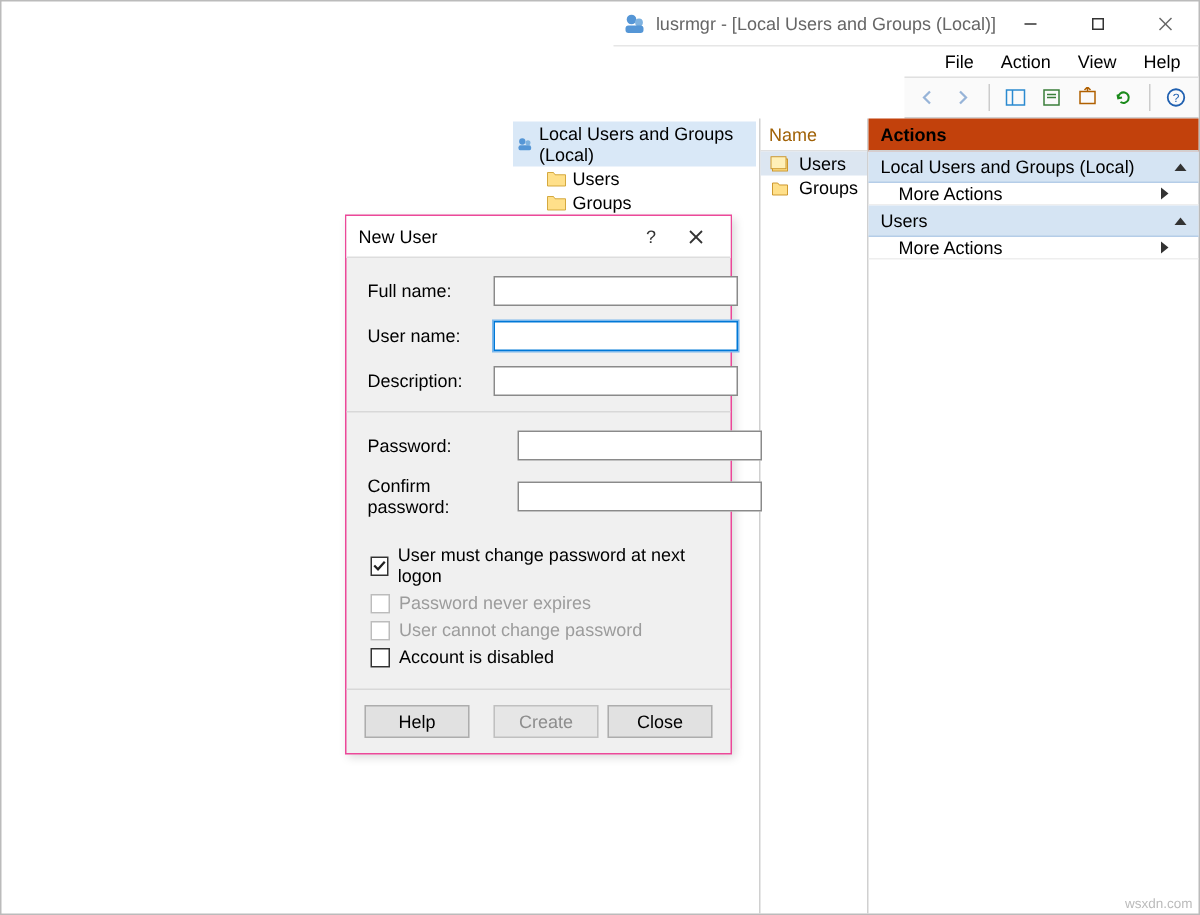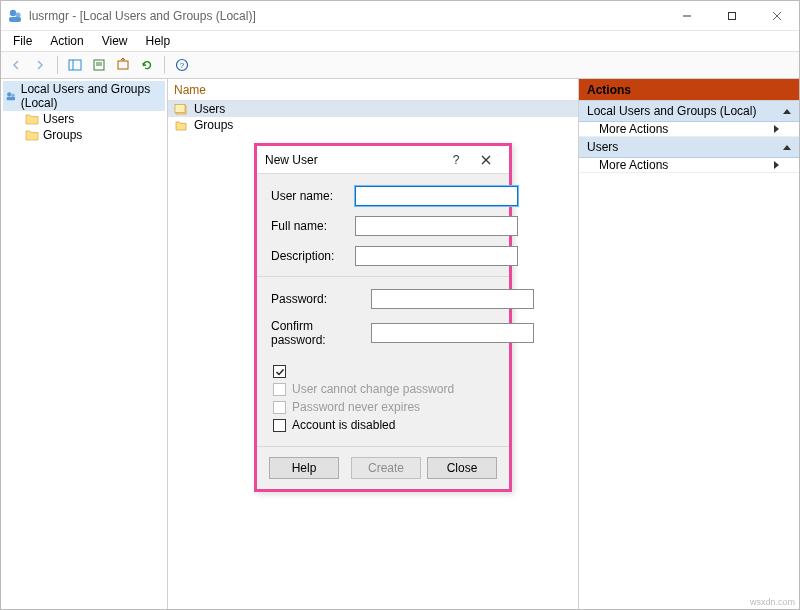--- a/index.html
+++ b/index.html
@@ -1,17 +1,17 @@
 <!DOCTYPE html>
 <html><head>
 <meta charset="utf-8">
 <style>
   * { box-sizing: border-box; }
   html, body { margin: 0; padding: 0; font-family: "Segoe UI", Tahoma, sans-serif; font-size: 12px; background: #fff; }
-  .app { width: 800px; height: 610px; border: 1px solid #bbb; display: flex; flex-direction: column; position: relative; }
+  .app { width: 800px; height: 610px; border: 1px solid #bbb; display: flex; flex-direction: column; position: relative; align-items: flex-end; }
 
   
   .titlebar { height: 30px; display: flex; align-items: center; border-bottom: 1px solid #e6e6e6; }
   .titlebar .app-icon { width: 16px; height: 16px; margin: 0 6px; }
   .titlebar .title-text { flex: 1; color: #666; font-size: 12px; }
   .window-controls { display: flex; }
   .wc-btn { width: 45px; height: 29px; display: flex; align-items: center; justify-content: center; color: #666; }
 
   
   .menubar { height: 20px; display: flex; align-items: center; padding: 0 4px; gap: 2px; }
@@ -39,21 +39,21 @@
   .li-icon { width: 14px; height: 14px; }
 
   .actions-pane { width: 220px; display: flex; flex-direction: column; }
   .actions-hdr { height: 22px; background: #c2410c; border-bottom: 1px solid #d0d0d0; padding: 0 8px; display: flex; align-items: center; font-weight: 600; }
   .actions-section { background: #d5e4f3; border-bottom: 1px solid #b5cde8; padding: 3px 8px; display: flex; align-items: center; justify-content: space-between; }
   .actions-entry { padding: 0 20px; display: flex; align-items: center; justify-content: space-between; border-bottom: 1px solid #eee; }
   .tri-right { width: 0; height: 0; border-top: 4px solid transparent; border-bottom: 4px solid transparent; border-left: 5px solid #333; }
   .tri-up { width: 0; height: 0; border-left: 4px solid transparent; border-right: 4px solid transparent; border-bottom: 5px solid #333; }
 
   
-  .dialog { position: absolute; left: 253px; top: 142px; width: 258px; background: #f0f0f0; border: 3px solid #ec4899; box-shadow: 2px 2px 6px rgba(0,0,0,0.15); }
+  .dialog { position: absolute; left: 229px; top: 142px; width: 258px; background: #f0f0f0; border: 1px solid #ec4899; box-shadow: 2px 2px 6px rgba(0,0,0,0.15); }
   .dlg-title { height: 28px; display: flex; align-items: center; padding: 0 8px; background: #fff; border-bottom: 1px solid #ddd; }
   .dlg-title-text { flex: 1; font-size: 12px; }
   .dlg-help-btn, .dlg-close-btn { width: 30px; height: 22px; display: flex; align-items: center; justify-content: center; color: #333; }
   .dlg-body { padding: 12px 14px 10px 14px; }
   .form-row { display: flex; align-items: center; margin-bottom: 10px; }
   .form-row label { width: 84px; flex-shrink: 0; }
   .form-row.pw label { width: 100px; }
   .form-input { flex: 1; height: 20px; border: 1px solid #8a8a8a; padding: 1px 3px; font-family: inherit; font-size: 12px; }
   .form-input.focused { border: 1px solid #0078d7; box-shadow: 0 0 0 1px #7cb8ec; }
   .row-group-sep { height: 1px; background: #d8d8d8; margin: 4px -14px 12px -14px; }
@@ -225,26 +225,26 @@
       <div class="dlg-help-btn">?</div>
       <div class="dlg-close-btn">
           <svg width="10" height="10" viewBox="0 0 10 10">
             <line x1="1" y1="1" x2="9" y2="9" stroke="currentColor" stroke-width="1.2"></line>
             <line x1="9" y1="1" x2="1" y2="9" stroke="currentColor" stroke-width="1.2"></line>
           </svg>
         </div>
     </div>
     <div class="dlg-body">
       <div class="form-row">
+        <label>Full name:</label>
+        <input class="form-input" value="" style="">
+      </div>
+      <div class="form-row">
         <label>User name:</label>
         <input class="form-input focused" value="" style="">
-      </div>
-      <div class="form-row">
-        <label>Full name:</label>
-        <input class="form-input" value="" style="">
       </div>
       <div class="form-row">
         <label>Description:</label>
         <input class="form-input" value="" style="">
       </div>
       <div class="row-group-sep"></div>
       <div class="form-row pw">
         <label>Password:</label>
         <input type="password" class="form-input" value="" style="">
       </div>
@@ -252,28 +252,29 @@
         <label>Confirm password:</label>
         <input type="password" class="form-input" value="" style="">
       </div>
       <div style="height:8px"></div>
       <div class="chk-row">
         <span class="chk-box">
             <svg viewBox="0 0 10 10">
               <path d="M1.5 5 L4 7.5 L8.5 2.5" fill="none" stroke="#222" stroke-width="1.5"></path>
             </svg>
           </span>
+        <span>User must change password at next logon</span>
+      </div>
+      <div class="chk-row disabled">
+        <span class="chk-box"></span>
+        <span>Password never expires</span>
       </div>
       <div class="chk-row disabled">
         <span class="chk-box"></span>
         <span>User cannot change password</span>
-      </div>
-      <div class="chk-row disabled">
-        <span class="chk-box"></span>
-        <span>Password never expires</span>
       </div>
       <div class="chk-row">
         <span class="chk-box"></span>
         <span>Account is disabled</span>
       </div>
     </div>
     <div class="dlg-buttons">
       <button class="win-btn left">Help</button>
       <button class="win-btn disabled">Create</button>
       <button class="win-btn">Close</button>

